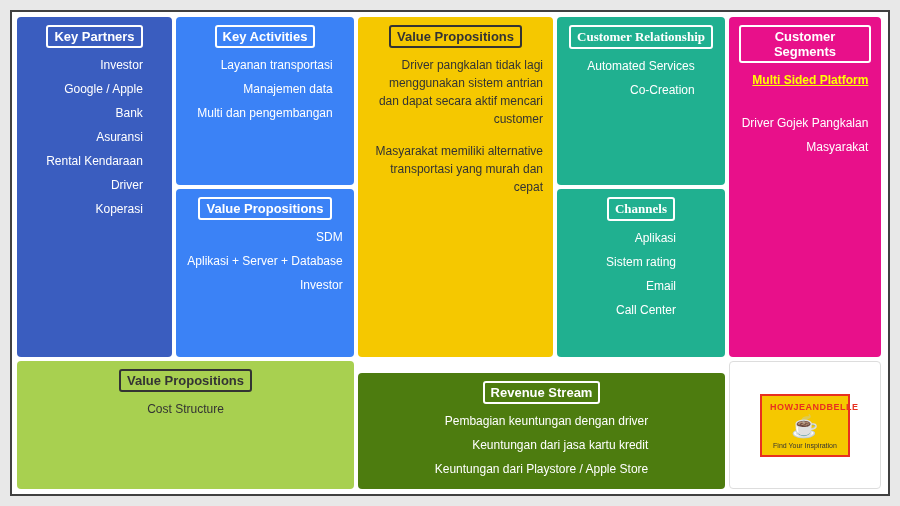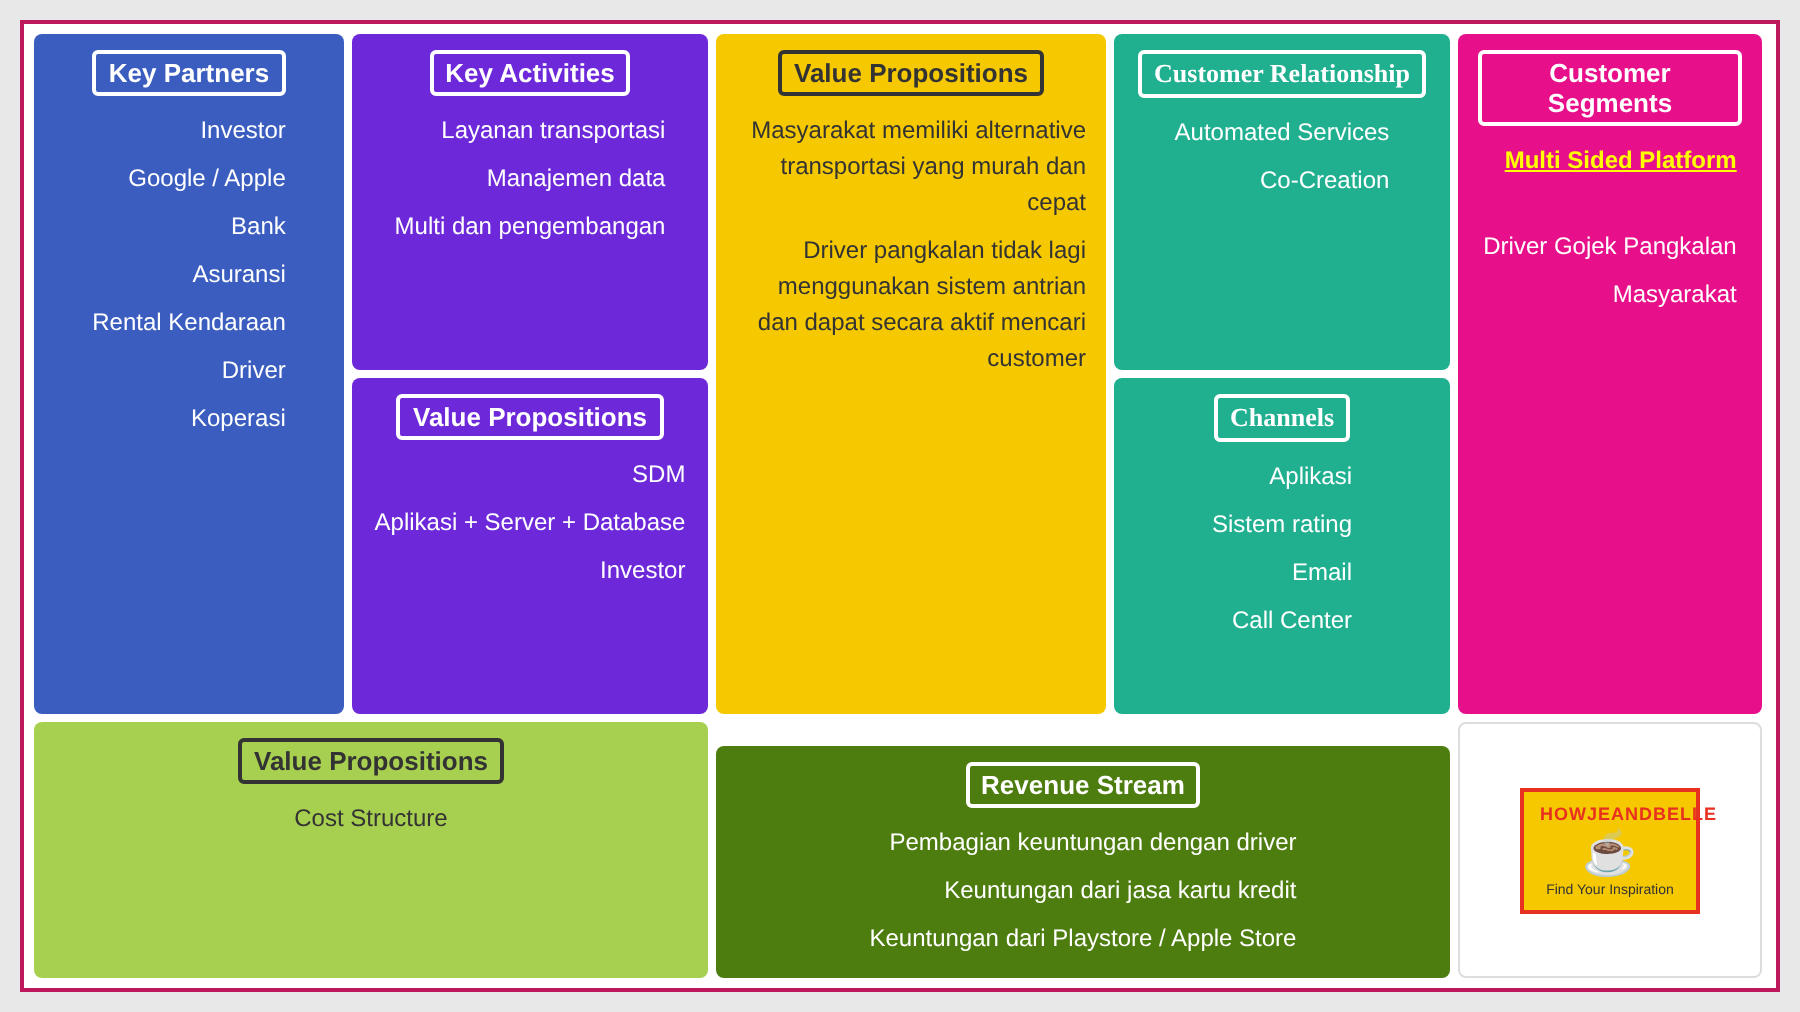--- a/index.html
+++ b/index.html
@@ -36,21 +36,21 @@
     }
     .cell-body div {
       margin-bottom: 6px;
       text-align: right;
     }
 
     
     .blue { background: #3a5dbf; color: white; }
     .blue .cell-title { border-color: white; color: white; }
 
-    .orange { background: #6d28d9; color: white; }
+    .orange { background: #3b82f6; color: white; }
     .orange .cell-title { border-color: white; color: white; }
 
     .yellow { background: #f5c800; color: #333; }
     .yellow .cell-title { border-color: #333; color: #333; }
 
     .teal { background: #20b090; color: white; }
     .teal .cell-title { border-color: white; color: white; font-family: Liberation Serif, serif; }
 
     .pink { background: #e8108a; color: white; }
     .pink .cell-title { border-color: white; color: white; }
@@ -92,21 +92,21 @@
     }
     .logo-box .logo-icon {
       font-size: 22px;
       margin-top: 2px;
     }
   </style>
 </head>
 <body>
 
 <div style="width:900px;height:506px;background:#e8e8e8;display:flex;align-items:center;justify-content:center;">
-  <div style="width:880px;height:486px;background:white;border:2px solid #be185d;padding:5px;display:grid;grid-template-columns:155px 178px 195px 168px 152px;grid-template-rows:1fr 1fr 128px;gap:4px;">
+  <div style="width:880px;height:486px;background:white;border:2px solid #404040;padding:5px;display:grid;grid-template-columns:155px 178px 195px 168px 152px;grid-template-rows:1fr 1fr 128px;gap:4px;">
 
     <div class="cell blue" style="grid-column:1;grid-row:1/3;">
       <span class="cell-title">Key Partners</span>
       <div class="cell-body">
         <div>Investor</div>
         <div>Google / Apple</div>
         <div>Bank</div>
         <div>Asuransi</div>
         <div>Rental Kendaraan</div>
         <div>Driver</div>
@@ -119,22 +119,22 @@
       <div class="cell-body">
         <div>Layanan transportasi</div>
         <div>Manajemen data</div>
         <div>Multi dan pengembangan</div>
       </div>
     </div>
 
     <div class="cell yellow" style="grid-column:3;grid-row:1/3;">
       <span class="cell-title">Value Propositions</span>
       <div class="cell-body">
+        <div style="margin-bottom:14px;">Driver pangkalan tidak lagi menggunakan sistem antrian dan dapat secara aktif mencari customer</div>
         <div>Masyarakat memiliki alternative transportasi yang murah dan cepat</div>
-        <div style="margin-bottom:14px;">Driver pangkalan tidak lagi menggunakan sistem antrian dan dapat secara aktif mencari customer</div>
       </div>
     </div>
 
     <div class="cell teal" style="grid-column:4;grid-row:1;">
       <span class="cell-title">Customer Relationship</span>
       <div class="cell-body">
         <div>Automated Services</div>
         <div>Co-Creation</div>
       </div>
     </div>

